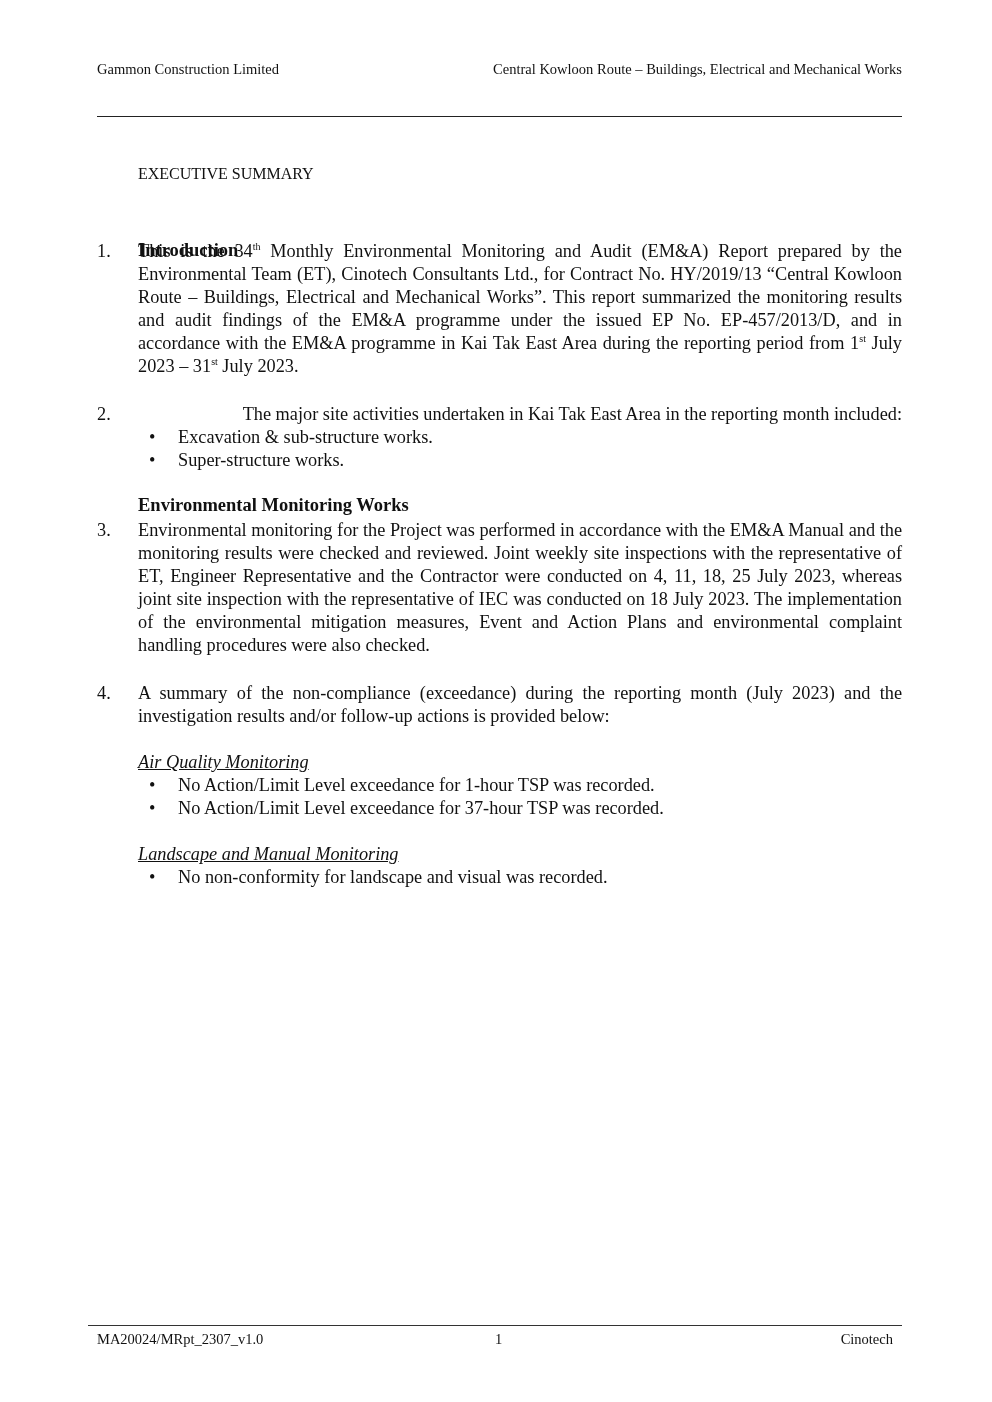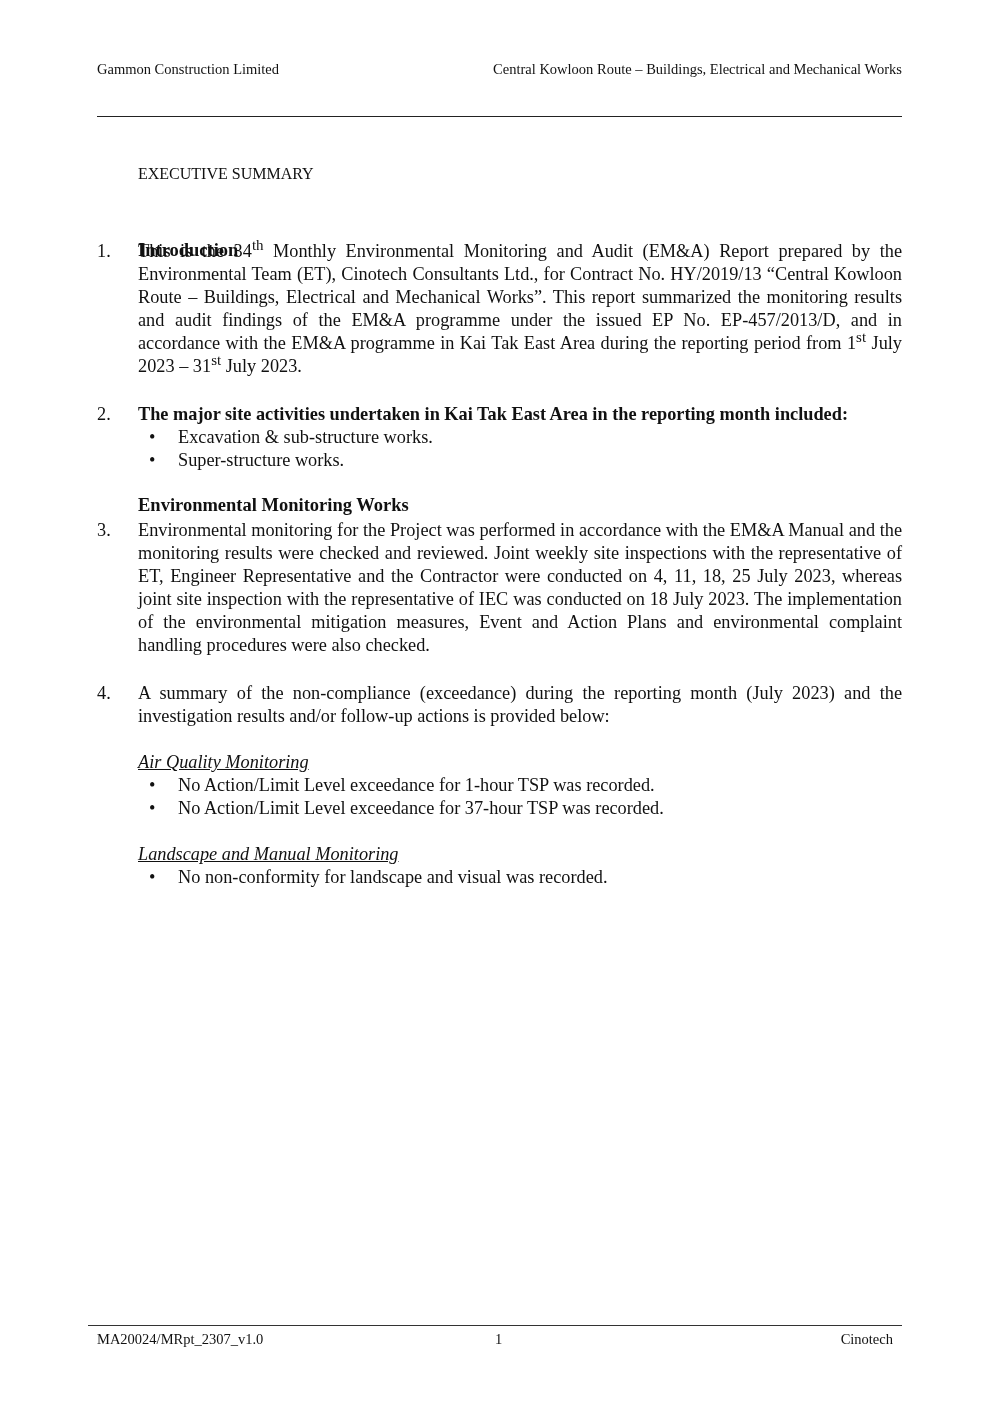--- a/index.html
+++ b/index.html
@@ -17,21 +17,21 @@
     .content { position: absolute; left: 97px; top: 160px; width: 805px; font-size: 18.3px; line-height: 23px; }
     .h-main { position: absolute; left: 41px; top: 2px; font-weight: normal; font-size: 16px; }
     .h-sub { position: absolute; left: 41px; font-weight: bold; font-size: 18.5px; }
     .para { position: absolute; left: 0; width: 805px; }
     .para .num { position: absolute; left: 0; top: 0; }
     .para .txt { margin-left: 41px; text-align: justify; }
     .bul { position: absolute; left: 41px; width: 760px; }
     .bul .dot { position: absolute; left: 11px; top: 0; }
     .bul .btxt { margin-left: 40px; }
     .sub-italic { position: absolute; left: 41px; font-style: italic; text-decoration: underline; }
-    sup { font-size: 15px; line-height: 0; vertical-align: 7px; }
+    sup { font-size: 10px; line-height: 0; vertical-align: 7px; }
 
     .footer-rule { position: absolute; left: 88px; top: 1325px; width: 814px; height: 0; border-top: 1px solid #333; }
     .footer { position: absolute; left: 97px; top: 1330px; width: 796px; font-size: 14.5px; line-height: 18px; }
     .footer .fl { position: absolute; left: 0; top: 0; }
     .footer .fc { position: absolute; left: 398px; top: 0; }
     .footer .fr { position: absolute; right: 0; top: 0; margin-left: 31px; }
   </style>
 </head>
 <body>
 
@@ -48,21 +48,21 @@
 
   <div class="h-sub" style="top:55px;margin-top:24px;">Introduction</div>
 
   <div class="para" style="top:80px;">
     <span class="num">1.</span>
     <div class="txt"><span>This is the 34</span><sup>th</sup><span> Monthly Environmental Monitoring and Audit (EM&amp;A) Report prepared by the Environmental Team (ET), Cinotech Consultants Ltd., for Contract No. HY/2019/13 “Central Kowloon Route – Buildings, Electrical and Mechanical Works”. This report summarized the monitoring results and audit findings of the EM&amp;A programme under the issued EP No. EP-457/2013/D, and in accordance with the EM&amp;A programme in Kai Tak East Area during the reporting period from 1</span><sup>st</sup><span> July 2023 – 31</span><sup>st</sup><span> July 2023.</span></div>
   </div>
 
   <div class="para" style="top:243px;">
     <span class="num">2.</span>
-    <div class="txt" style="text-align:left;font-weight:bold;">The major site activities undertaken in Kai Tak East Area in the reporting month included:</div>
+    <div class="txt" style="text-align:right;">The major site activities undertaken in Kai Tak East Area in the reporting month included:</div>
   </div>
   <div class="bul" style="top:266px;">
     <span class="dot">•</span>
     <div class="btxt">Excavation &amp; sub-structure works.</div>
   </div>
   <div class="bul" style="top:289px;">
     <span class="dot">•</span>
     <div class="btxt">Super-structure works.</div>
   </div>
 

